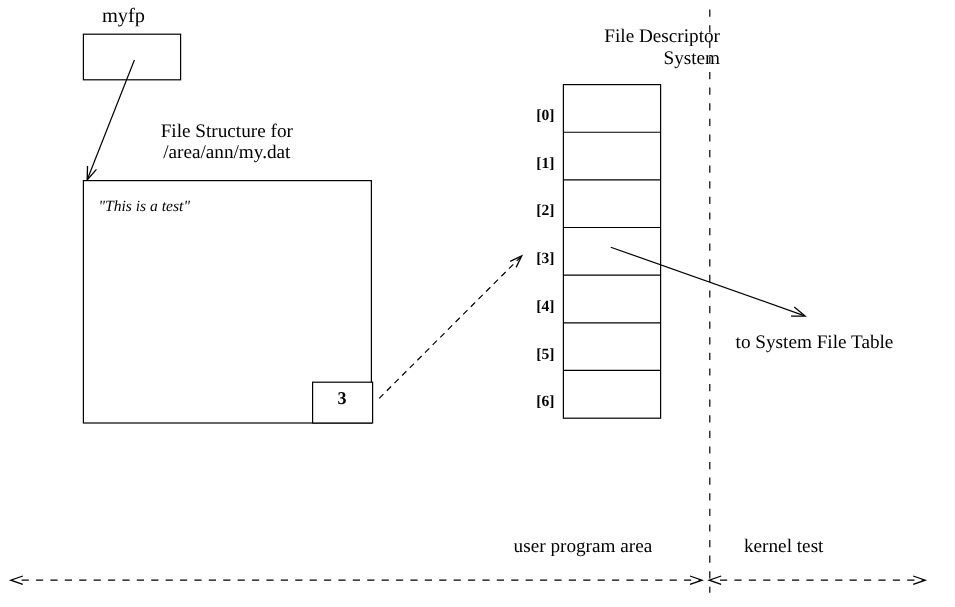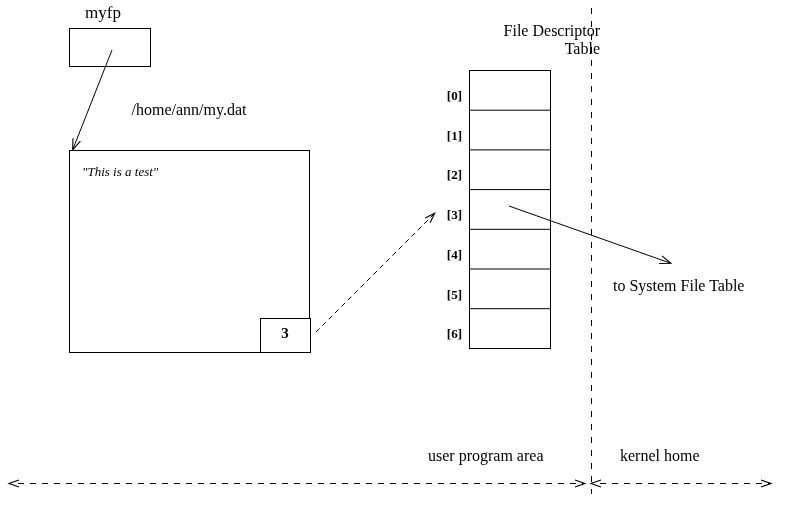--- a/index.html
+++ b/index.html
@@ -148,39 +148,40 @@
     <line x1="591.5" y1="8" x2="591.5" y2="494" stroke="#000000" stroke-width="1" stroke-dasharray="6,7"></line>
 
     <line x1="18" y1="483.5" x2="584" y2="483.5" stroke="#000000" stroke-width="1" stroke-dasharray="6,6" marker-start="url(#arrowOpenRev)" marker-end="url(#arrowOpenDash)"></line>
 
     <line x1="600" y1="483.5" x2="770" y2="483.5" stroke="#000000" stroke-width="1" stroke-dasharray="6,6" marker-start="url(#arrowOpenRev)" marker-end="url(#arrowOpenDash)"></line>
   </svg>
 
   <div class="lbl" id="myfp-label">myfp</div>
 
   <div class="lbl" id="file-structure-title">
-    <span class="ln2">/home/ann/my.dat</span>
+    <span>File Structure for</span>
+    <span class="ln2">/area/ann/my.dat</span>
   </div>
 
   <div class="lbl" id="buffer-text">"This is a test"</div>
 
   <div class="lbl" id="fd-value">3</div>
 
   <div class="lbl" id="fd-table-title">
     <span>File Descriptor</span>
-    <span class="ln2">Table</span>
+    <span class="ln2">System</span>
   </div>
 
   <div class="fd-index" style="top:88px">[0]</div>
   <div class="fd-index" style="top:127.7px">[1]</div>
   <div class="fd-index" style="top:167.4px">[2]</div>
   <div class="fd-index" style="top:207.1px">[3]</div>
   <div class="fd-index" style="top:246.8px">[4]</div>
   <div class="fd-index" style="top:286.5px">[5]</div>
   <div class="fd-index" style="top:326.2px">[6]</div>
 
   <div class="lbl" id="user-area-label">user program area</div>
 
   <div class="lbl" id="system-file-table-label">to System File Table</div>
 
-  <div class="lbl" id="kernel-area-label">kernel home</div>
+  <div class="lbl" id="kernel-area-label">kernel test</div>
 
 </div>
 
 </body></html>

